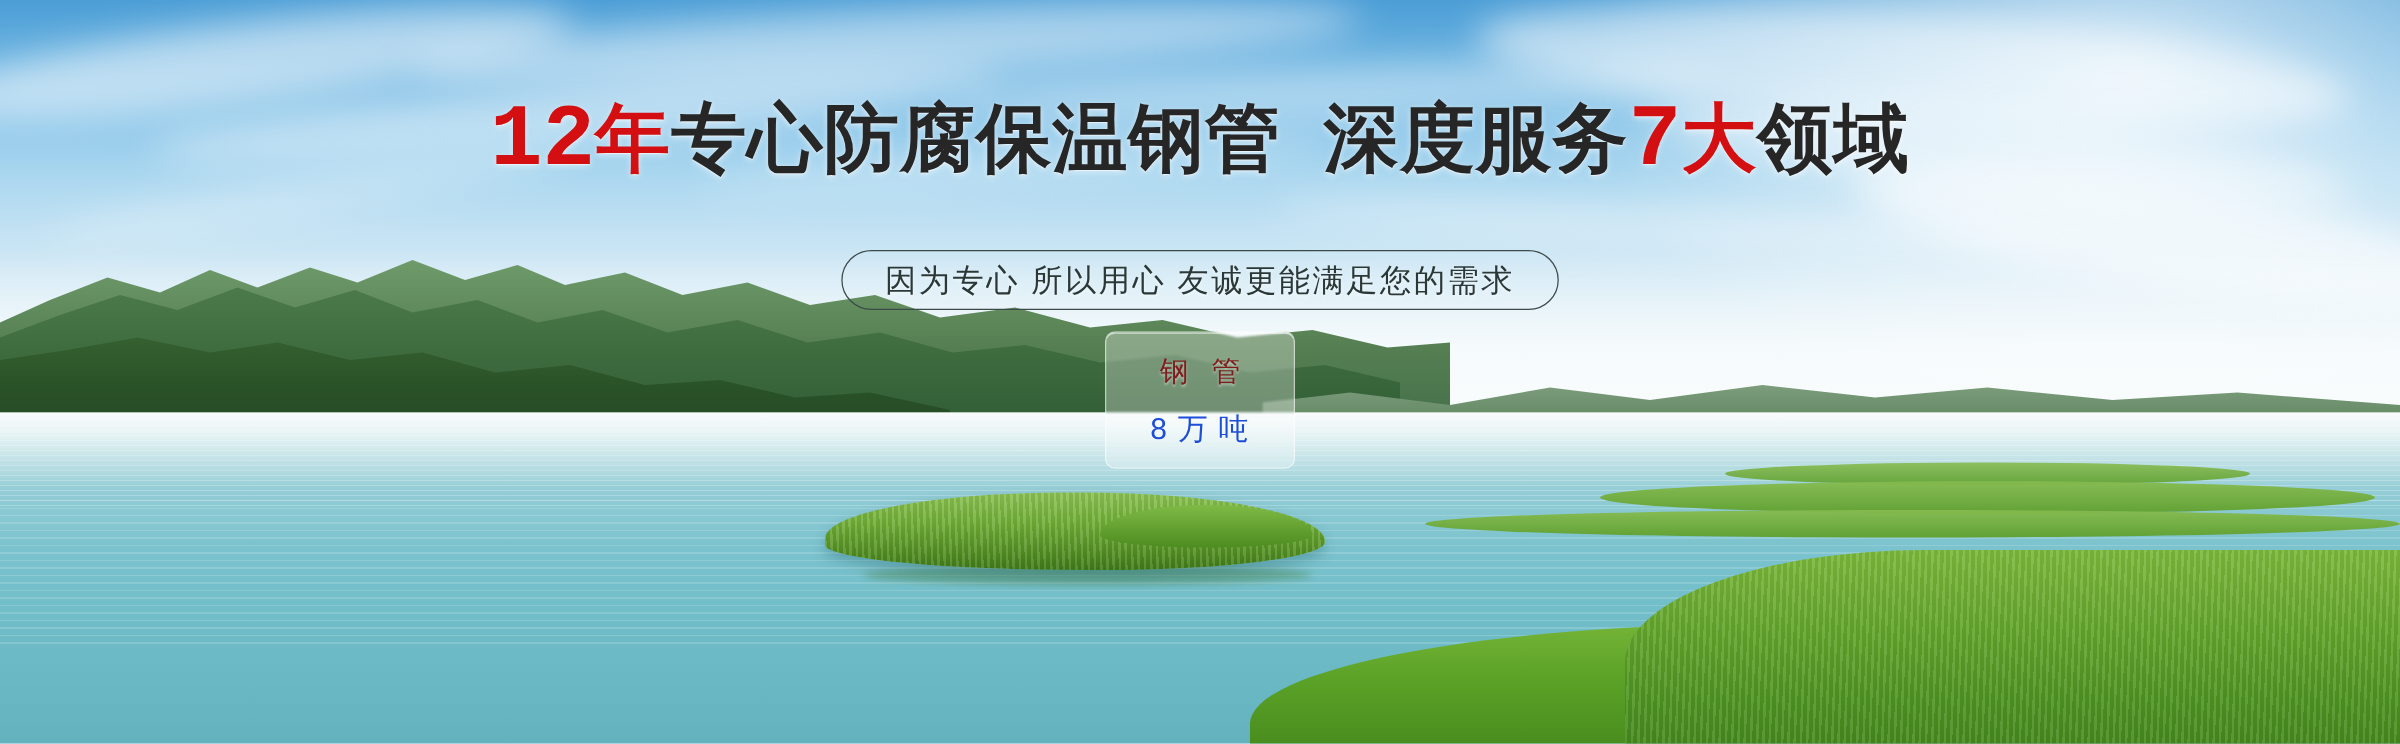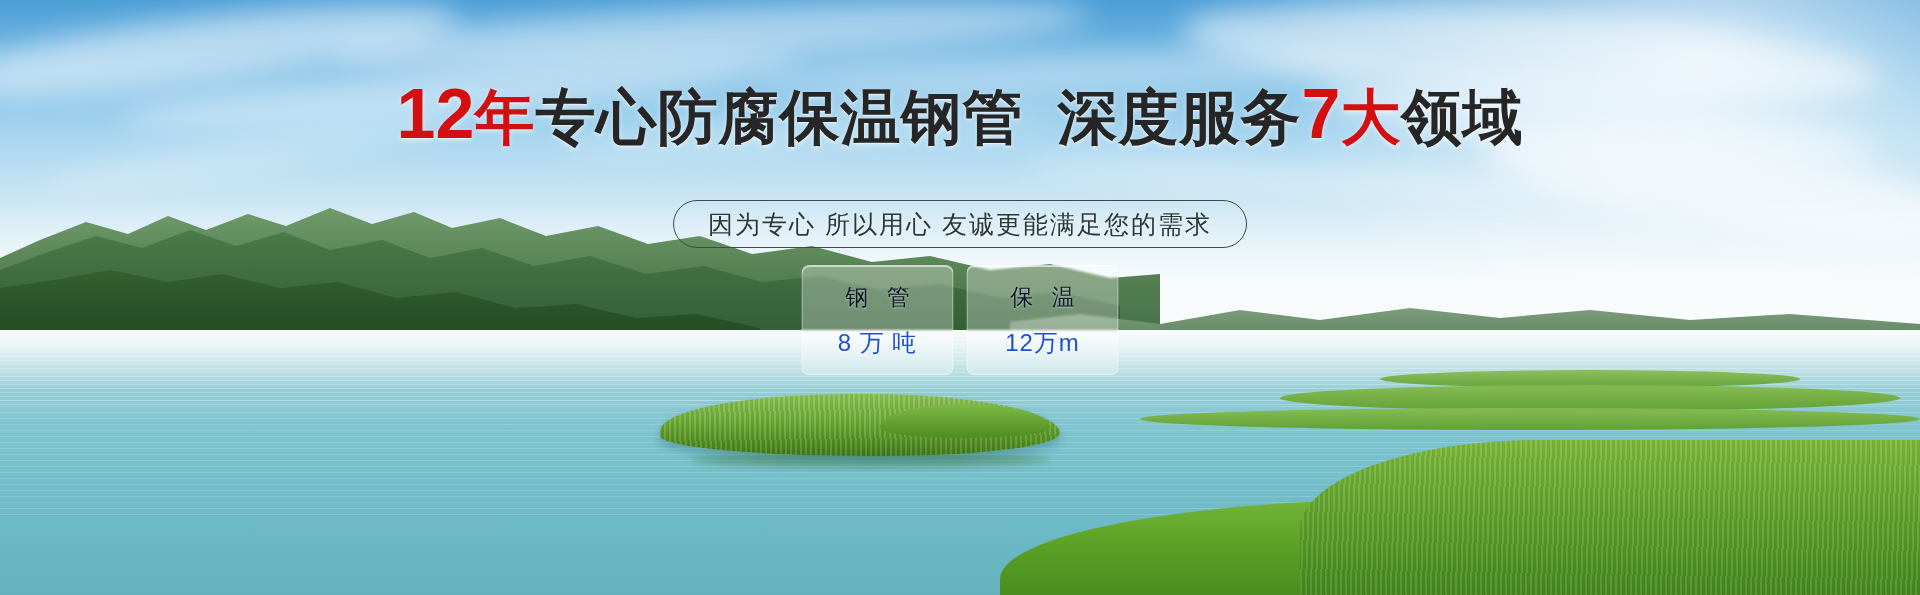--- a/index.html
+++ b/index.html
@@ -147,21 +147,21 @@
 
   
   .content{
     position:absolute; left:0; top:0; width:1920px; height:595px;
   }
 
   .headline{
     position:absolute; left:0; top:82px; width:1920px;
     text-align:center;
     white-space:nowrap;
-    font-family:Liberation Sans, sans-serif;
+    font-family:Liberation Mono, monospace;
     font-weight:bold;
     font-size:60px;
     line-height:64px;
     letter-spacing:1px;
     color:#262626;
     text-shadow:0 2px 5px rgba(255,255,255,.55), 0 1px 0 rgba(255,255,255,.5);
   }
   .headline .num{
     color:#d40f12;
     font-size:70px;
@@ -199,21 +199,21 @@
     border-radius:8px;
     background:rgba(255,255,255,.30);
     border:1px solid rgba(255,255,255,.55);
     backdrop-filter:blur(1px);
     display:flex; flex-direction:column;
     align-items:center; justify-content:center;
     box-shadow:inset 0 1px 0 rgba(255,255,255,.6);
   }
   .card-label{
     font-size:23px;
-    color:#0f172a;
+    color:#7f1d1d;
     letter-spacing:6px;
     text-indent:6px;
     margin-bottom:14px;
     text-shadow:0 1px 2px rgba(255,255,255,.5);
   }
   .card-value{
     font-size:24px;
     color:#1d4ed8;
     letter-spacing:1px;
     text-shadow:0 1px 2px rgba(255,255,255,.5);
@@ -319,20 +319,16 @@
     </div>
 
     <div class="cards">
 
       <div class="card">
         <div class="card-label">钢 管</div>
         <div class="card-value"><span>8 万 吨</span></div>
       </div>
 
 
-      <div class="card">
-        <div class="card-label">保 温</div>
-        <div class="card-value"><span>12万m</span></div>
-      </div>
 
     </div>
   </div>
 </div>
 
 </body></html>

